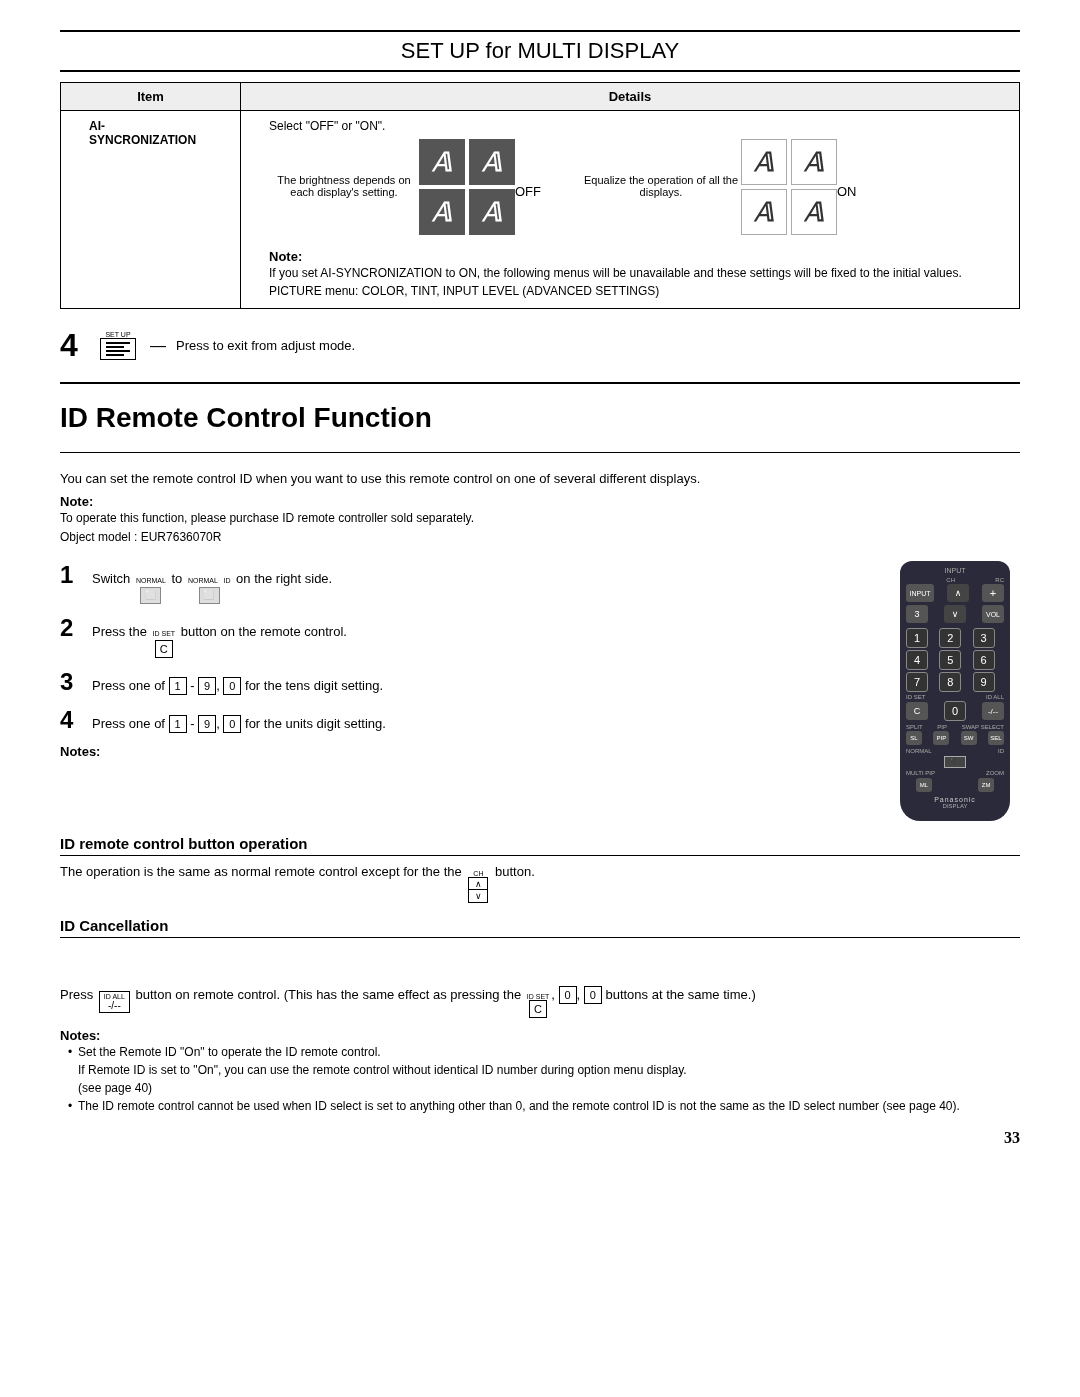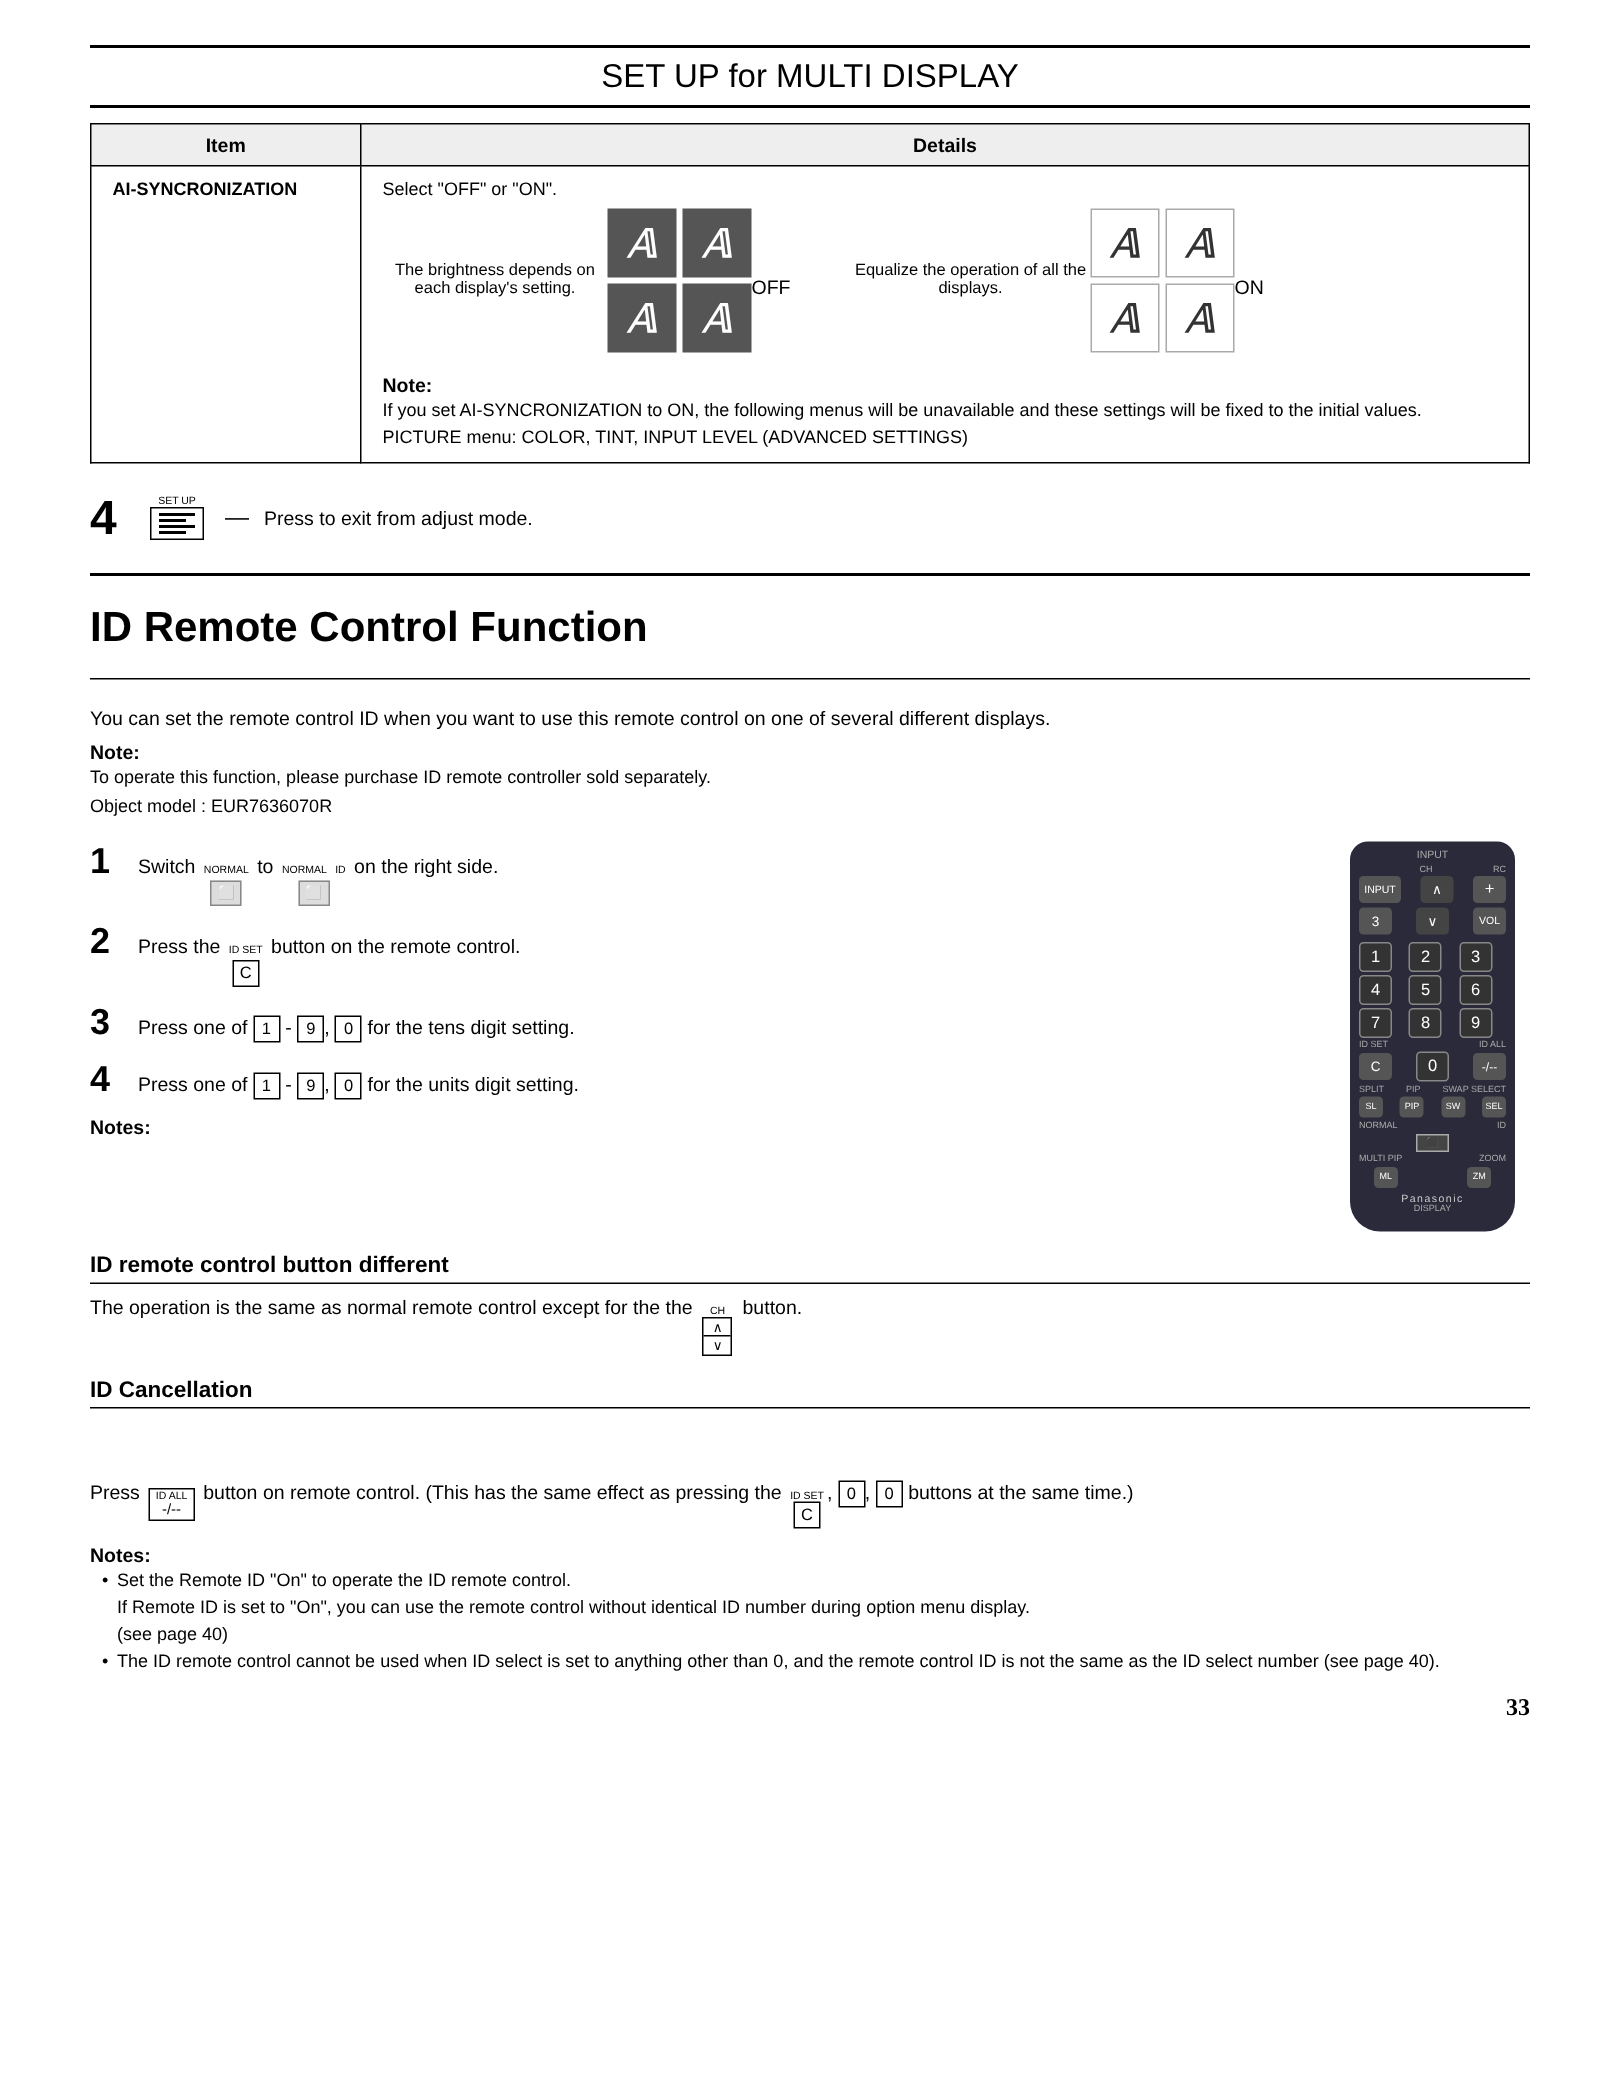--- a/index.html
+++ b/index.html
@@ -31,21 +31,21 @@
     .setup-table th {
       border: 1px solid #000;
       background: #eee;
       font-weight: bold;
       padding: 6px 10px;
       text-align: center;
       font-size: 13px;
     }
     .setup-table td {
       border: 1px solid #000;
-      padding: 8px 14px;
+      padding: 8px 28px;
       vertical-align: top;
     }
     .item-cell {
       width: 180px;
       font-weight: bold;
       font-size: 12px;
       vertical-align: middle;
     }
     .details-cell {
       vertical-align: top;
@@ -561,21 +561,21 @@
       <div style="margin:2px auto;width:80%;display:flex;justify-content:space-between;">
         <div class="remote-btn small" style="font-size:6px;">ML</div>
         <div class="remote-btn small" style="font-size:6px;">ZM</div>
       </div>
       <div class="remote-panasonic">Panasonic</div>
       <div class="remote-display-label">DISPLAY</div>
     </div>
   </div>
 </div>
 
-<div class="subsection-title">ID remote control button different</div>
+<div class="subsection-title">ID remote control button operation</div>
 <p style="font-size:13px;margin-bottom:12px;">
   <span>The operation is the same as normal remote control except for the</span>
   the
   <span class="ch-btn-container">
     <span class="ch-label-small">CH</span>
     <span class="ch-updown">
       <span class="ch-up">∧</span>
       <span class="ch-down">∨</span>
     </span>
   </span>

